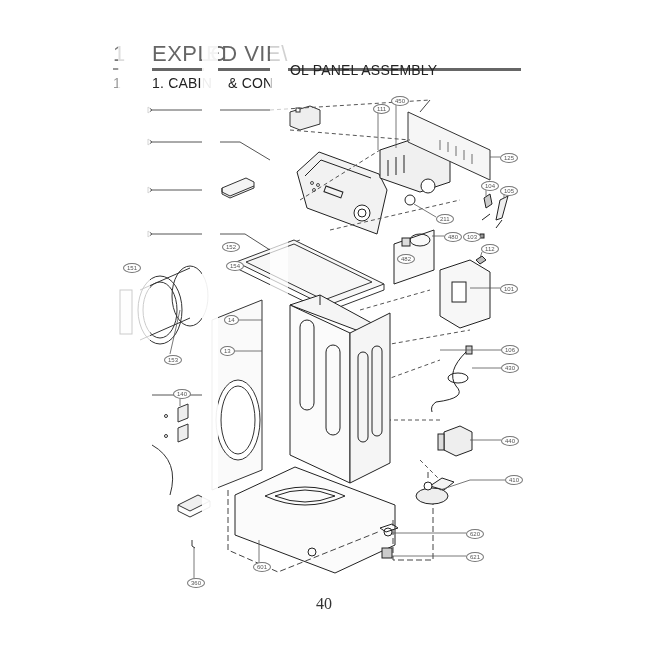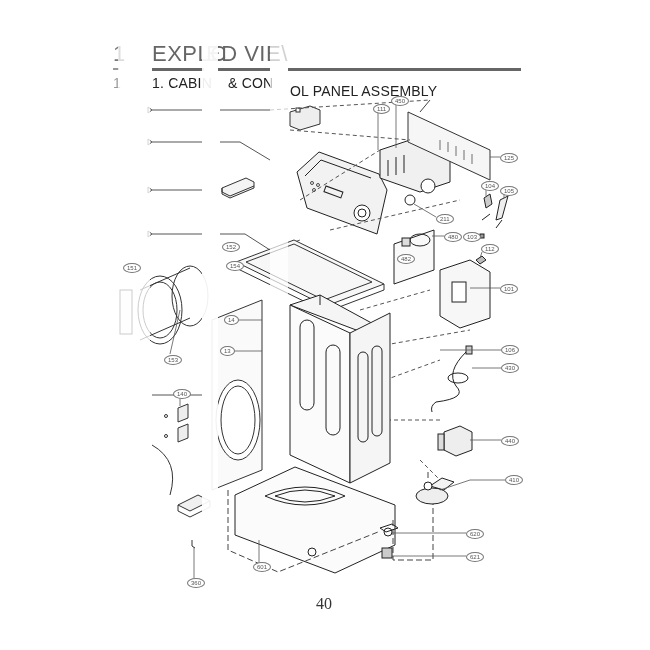--- a/index.html
+++ b/index.html
@@ -27,21 +27,21 @@
   <div class="title" style="left:206px; top:41px;">ED VIE\</div>
 
   <div class="rule thin" style="left:113px; top:68px; width:6px;"></div>
   <div class="rule" style="left:152px; top:68px; width:52px;"></div>
   <div class="rule" style="left:218px; top:68px; width:52px;"></div>
   <div class="rule" style="left:288px; top:68px; width:233px;"></div>
 
   <div class="subtitle" style="left:113px; top:75px; color:#999;">1</div>
   <div class="subtitle" style="left:152px; top:75px;">1. CABIN</div>
   <div class="subtitle" style="left:228px; top:75px;text-align:center;">&amp; CON</div>
-  <div class="subtitle" style="left:290px; top:83px;">OL PANEL ASSEMBLY</div>
+  <div class="subtitle" style="left:290px; top:62px;">OL PANEL ASSEMBLY</div>
 
   <svg class="diagram" width="650" height="650" viewBox="0 0 650 650">
     <g fill="none" stroke="#444" stroke-width="1">
 
       <g stroke="#555">
         <path d="M152 110 l-4 -3 l0 6 z" fill="#fff"></path>
           <line x1="152" y1="110" x2="202" y2="110"></line>
           <line x1="220" y1="110" x2="270" y2="110"></line>
         <path d="M152 142 l-4 -3 l0 6 z" fill="#fff"></path>
           <line x1="152" y1="142" x2="202" y2="142"></line>

